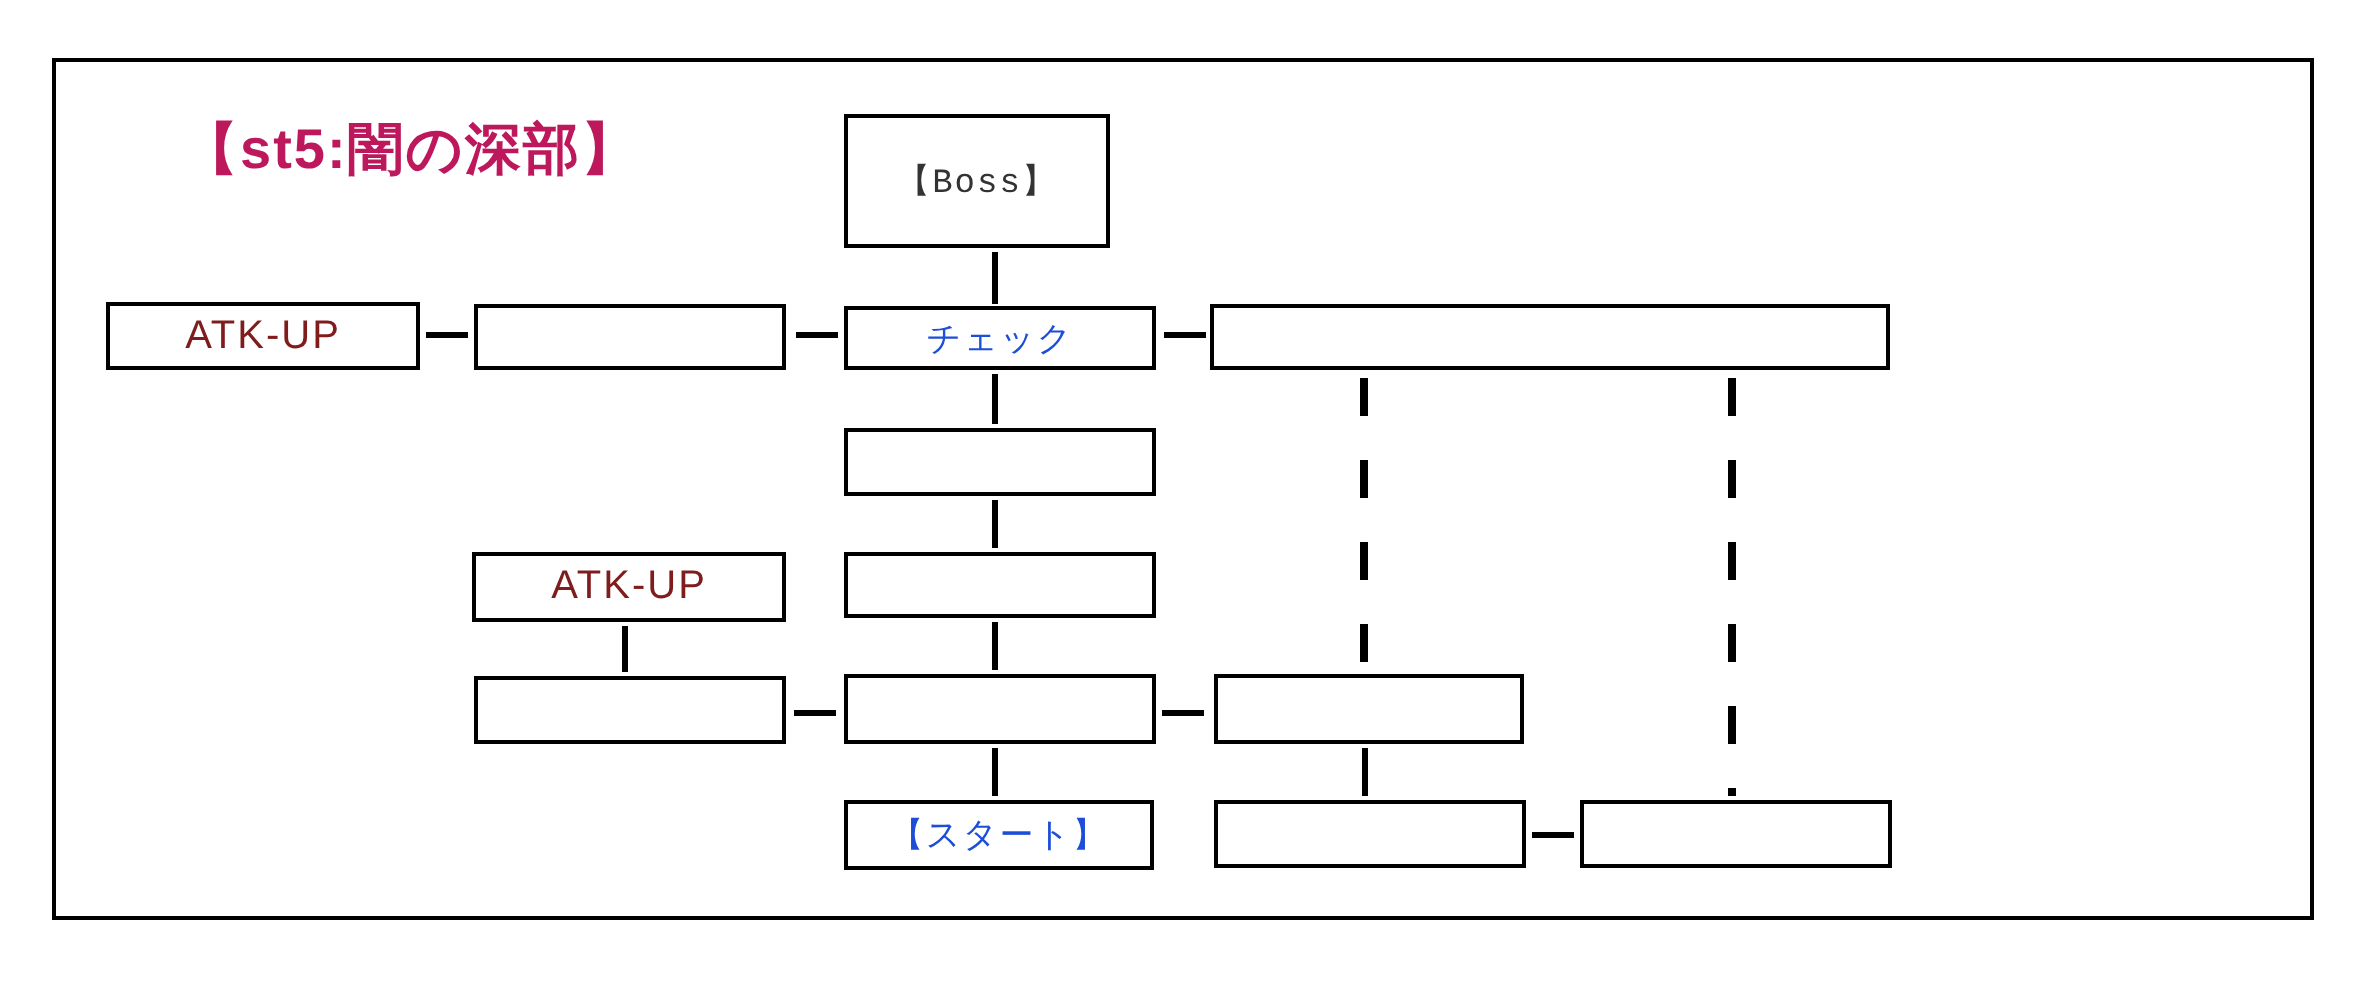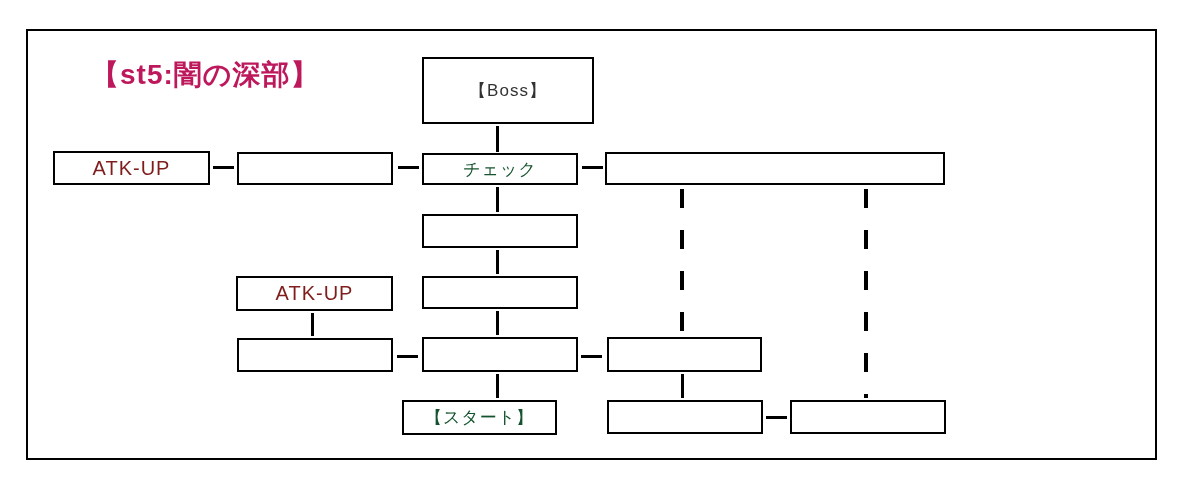--- a/index.html
+++ b/index.html
@@ -42,34 +42,34 @@
     background: #ffffff;
     display: flex;
     align-items: center;
     justify-content: center;
     font-size: 17px;
     color: #333333;
     letter-spacing: 1px;
     white-space: nowrap;
   }
   .node.blue { color: #7f1d1d; font-size: 20px; }
-  .node.red  { color: #14532d; font-size: 17px; }
+  .node.red  { color: #1d4ed8; font-size: 17px; }
 
-  .boss      { left: 422px; top: 57px;  width: 172px; height: 67px; }
+  .boss      { left: 422px; top: 57px;  width: 133px; height: 67px; font-family: Liberation Mono, monospace; }
   .atkup1    { left: 53px;  top: 151px; width: 157px; height: 34px; }
   .row2b2    { left: 237px; top: 152px; width: 156px; height: 33px; }
   .check     { left: 422px; top: 153px; width: 156px; height: 32px; }
   .row2wide  { left: 605px; top: 152px; width: 340px; height: 33px; }
   .row3mid   { left: 422px; top: 214px; width: 156px; height: 34px; }
   .atkup2    { left: 236px; top: 276px; width: 157px; height: 35px; }
   .row4mid   { left: 422px; top: 276px; width: 156px; height: 33px; }
   .row5left  { left: 237px; top: 338px; width: 156px; height: 34px; }
   .row5mid   { left: 422px; top: 337px; width: 156px; height: 35px; }
   .row5right { left: 607px; top: 337px; width: 155px; height: 35px; }
-  .start     { left: 402px; top: 400px; width: 155px; height: 35px; }
+  .start     { left: 422px; top: 400px; width: 155px; height: 35px; }
   .row6mid   { left: 607px; top: 400px; width: 156px; height: 34px; }
   .row6right { left: 790px; top: 400px; width: 156px; height: 34px; }
 
   .conn { position: absolute; background: #000000; }
   .cv-boss   { left: 496px; top: 126px; width: 3px;  height: 26px; }
   .ch-a1b2   { left: 213px; top: 166px; width: 21px; height: 3px; }
   .ch-b2ck   { left: 398px; top: 166px; width: 21px; height: 3px; }
   .ch-ckwd   { left: 582px; top: 166px; width: 21px; height: 3px; }
   .cv-ckr3   { left: 496px; top: 187px; width: 3px;  height: 25px; }
   .cv-r3r4   { left: 496px; top: 250px; width: 3px;  height: 24px; }

